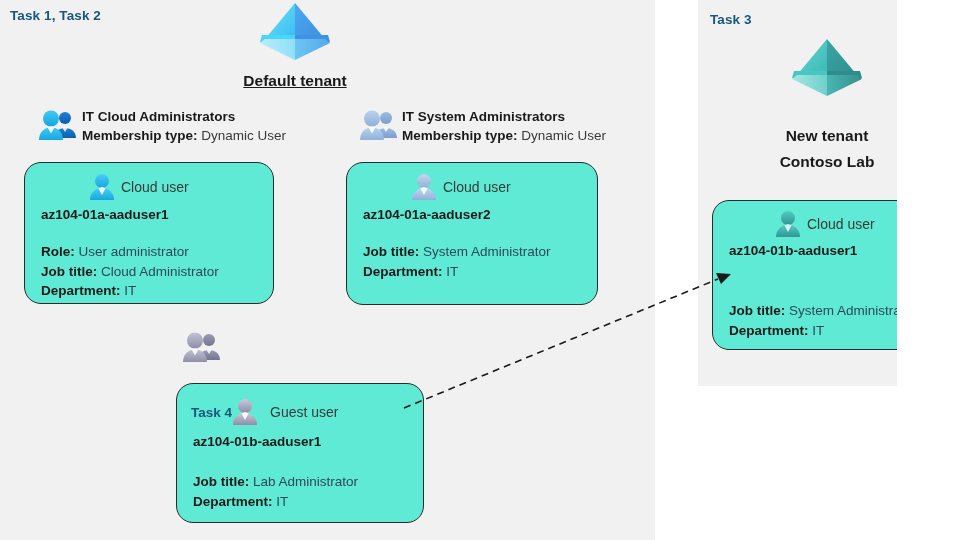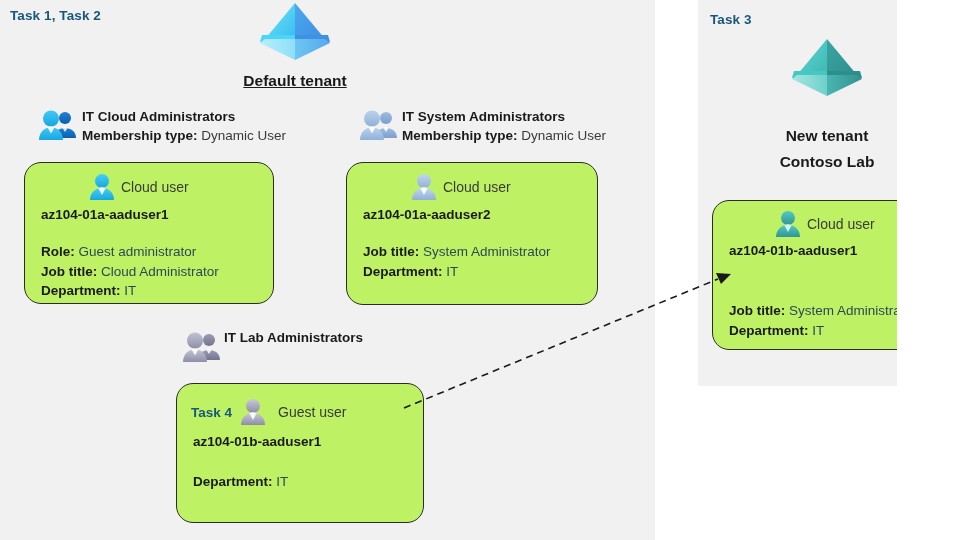--- a/index.html
+++ b/index.html
@@ -61,40 +61,39 @@
     color: #3a3a3a;
     line-height: 19px;
   }
   .group-meta b { color: #1a1a1a; font-weight: bold; }
 
   
   .card {
     position: absolute;
     border: 1.6px solid #2b2b2b;
     border-radius: 17px;
-    background: #bef264;
+    background: #5eead4;
     box-sizing: border-box;
   }
   .card-usertype {
     position: absolute;
     display: flex;
     align-items: center;
     white-space: nowrap;
   }
   .usertype-label {
     font-size: 14px;
     color: #3a3a3a;
     margin-left: 6px;
   }
   .user-icon svg { display: block; }
   .card-inner-task {
     font-weight: bold;
     font-size: 13.5px;
     color: #19567c;
-    margin-right: 8px;
   }
   .card-upn {
     position: absolute;
     font-weight: bold;
     font-size: 13.5px;
     color: #1a1a1a;
     white-space: nowrap;
   }
   .card-attrs {
     position: absolute;
@@ -224,21 +223,21 @@
           <path d="M1 27c0-7.5 5.4-12 12-12s12 4.5 12 12z" fill="url(#cu0)"></path>
           <path d="M9.4 15.2 L13 22 L16.6 15.2 L13 14Z" fill="#ffffff" opacity="0.92"></path>
         </svg>
       </span>
       <span class="usertype-label">Cloud user</span>
     </div>
     <div class="card-upn" style="left:16px; top:44px;">az104-01a-aaduser1</div>
     <div class="card-attrs" style="left:16px; top:79px;">
       <div>
         <b>Role:</b>
-        <span class="val">Guest administrator</span>
+        <span class="val">User administrator</span>
       </div>
       <div>
         <b>Job title:</b>
         <span class="val">Cloud Administrator</span>
       </div>
       <div>
         <b>Department:</b>
         <span class="val">IT</span>
       </div>
     </div>
@@ -316,21 +315,20 @@
       </defs>
       <circle cx="27" cy="10" r="6" fill="url(#gcB3)"></circle>
       <path d="M16 30c0-6.5 5-10 11-10s11 3.5 11 10z" fill="url(#gcB3)"></path>
       <path d="M24.5 20 L27 24 L29.5 20 L27 19Z" fill="#ffffff" opacity="0.85"></path>
       <circle cx="13" cy="10.5" r="8" fill="url(#gcA3)"></circle>
       <path d="M1 32c0-8 5.5-12.5 12-12.5S25 24 25 32z" fill="url(#gcA3)"></path>
       <path d="M9.6 19.6 L13 25.5 L16.4 19.6 L13 18.4Z" fill="#ffffff" opacity="0.9"></path>
     </svg>
   </div>
   <div class="group-block" style="left:224px; top:329px;">
-    <div class="group-name">IT Lab Administrators</div>
   </div>
 
   <div class="card" style="left:176px; top:383px; width:248px; height:140px;">
     <div class="card-usertype" style="left:14px; top:14px;">
       <span class="card-inner-task">Task 4</span>
       <span class="user-icon">
         <svg width="26" height="28" viewBox="0 0 26 28">
           <defs>
             <linearGradient id="gu2" x1="0" y1="0" x2="0" y2="1">
               <stop offset="0%" stop-color="#c9c9da"></stop>
@@ -340,20 +338,24 @@
           <circle cx="13" cy="8" r="7" fill="url(#gu2)"></circle>
           <path d="M1 27c0-7.5 5.4-12 12-12s12 4.5 12 12z" fill="url(#gu2)"></path>
           <path d="M9.4 15.2 L13 22 L16.6 15.2 L13 14Z" fill="#ffffff" opacity="0.92"></path>
         </svg>
       </span>
       <span class="usertype-label" style="margin-left:12px;">Guest user</span>
     </div>
     <div class="card-upn" style="left:16px; top:50px;">az104-01b-aaduser1</div>
     <div class="card-attrs" style="left:16px; top:88px;">
       <div>
+        <b>Job title:</b>
+        <span class="val">Lab Administrator</span>
+      </div>
+      <div>
         <b>Department:</b>
         <span class="val">IT</span>
       </div>
     </div>
   </div>
 
   <div class="card" style="left:712px; top:200px; width:248px; height:150px;">
     <div class="card-usertype" style="left:62px; top:9px;">
       <span class="user-icon">
         <svg width="26" height="28" viewBox="0 0 26 28">

